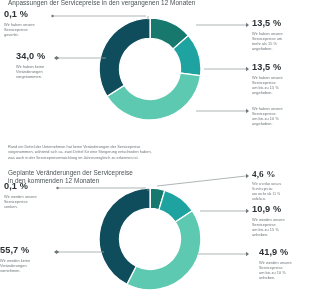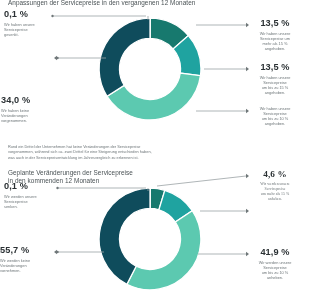--- a/index.html
+++ b/index.html
@@ -37,21 +37,21 @@
   .lbl .pct{
     font-size:9.2px;font-weight:700;color:#2b3134;
     letter-spacing:.1px;line-height:11px;
     white-space:nowrap;
   }
   .lbl .desc{
     font-size:3.9px;line-height:5.1px;color:#6c7477;
     margin-top:1.5px;
     white-space:pre-line;
   }
-  .lbl.right{text-align:center;}
+  .lbl.right{text-align:left;}
   .lbl.left{text-align:left;}
   svg.leader-svg{position:absolute;overflow:visible;}
 
   
   #body-note{
     position:absolute;left:8px;top:145px;width:230px;
     font-size:3.85px;line-height:5.3px;color:#6c7477;
     white-space:pre-line;
   }
 </style>
@@ -93,21 +93,21 @@
     <polygon points="246,108.8 246,113.2 249,111" fill="#6f7779"></polygon>
   </svg>
 
   <div class="lbl left" style="left:4px;top:9px;width:48px;">
     <div class="pct">0,1 %</div>
     <div class="desc">Wir haben unsere
 Servicepreise
 gesenkt.</div>
   </div>
 
-  <div class="lbl left" style="left:1px;top:51px;width:53px;margin-top:44px;">
+  <div class="lbl left" style="left:16px;top:51px;width:53px;">
     <div class="pct">34,0 %</div>
     <div class="desc">Wir haben keine
 Veränderungen
 vorgenommen.</div>
   </div>
 
   <div class="lbl right" style="left:252px;top:18px;width:46px;">
     <div class="pct">13,5 %</div>
     <div class="desc">Wir haben unsere
 Servicepreise um
@@ -186,21 +186,28 @@
   </div>
 
   <div class="lbl right" style="left:252px;top:3px;width:46px;font-family:Liberation Serif, serif;">
     <div class="pct">4,6 %</div>
     <div class="desc">Wir werden unsere
 Servicepreise
 um mehr als 15 %
 anheben.</div>
   </div>
 
-
-  <div class="lbl right" style="left:252px;top:81px;width:46px;">
+  <div class="lbl right" style="left:252px;top:38px;width:46px;">
+    <div class="pct">10,9 %</div>
+    <div class="desc">Wir werden unsere
+Servicepreise
+um bis zu 15 %
+anheben.</div>
+  </div>
+
+  <div class="lbl right" style="left:259px;top:81px;width:46px;">
     <div class="pct">41,9 %</div>
     <div class="desc">Wir werden unsere
 Servicepreise
 um bis zu 10 %
 anheben.</div>
   </div>
 </div>
 
 </body></html>

